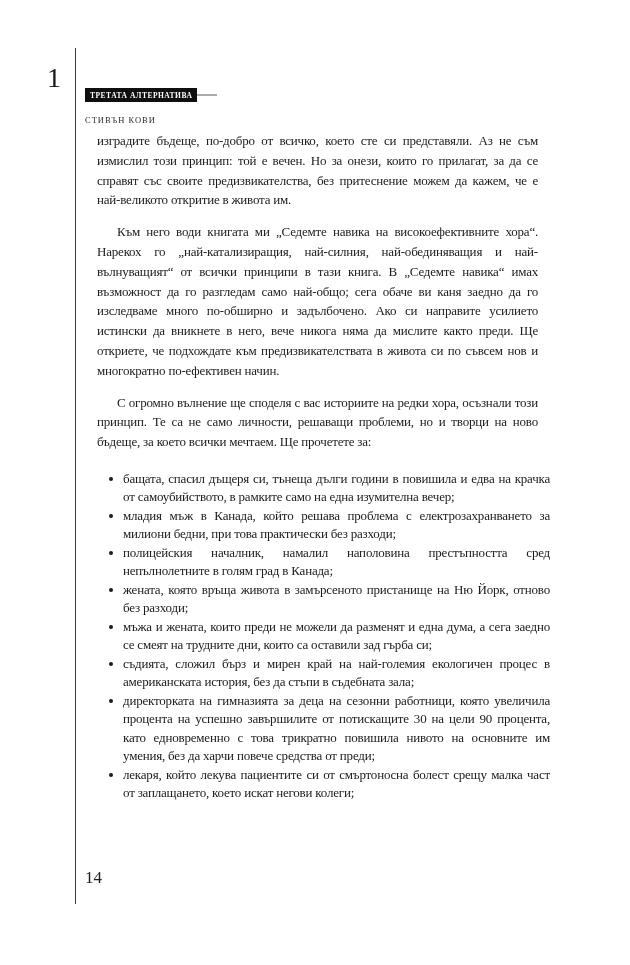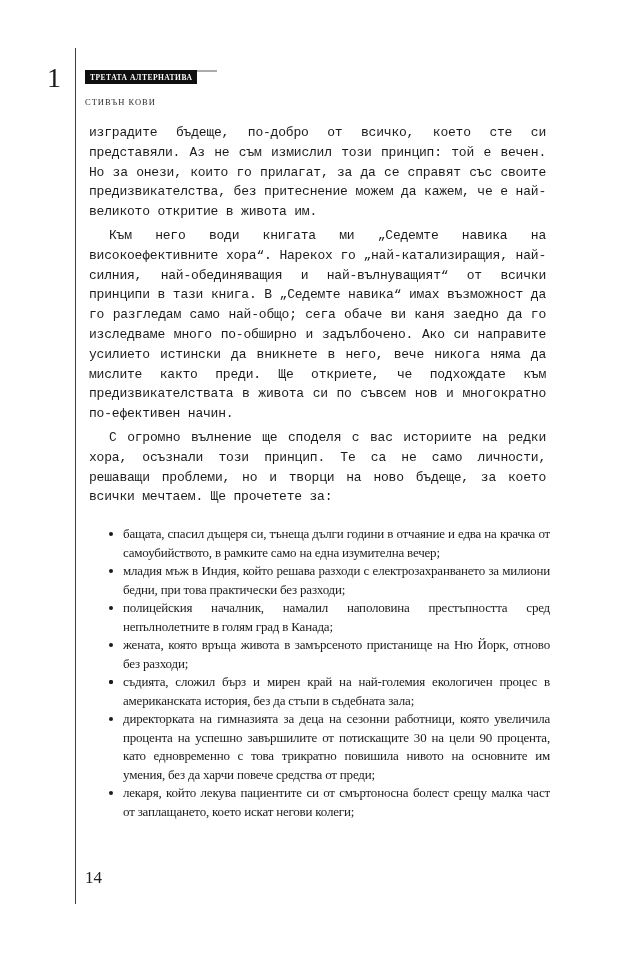--- a/index.html
+++ b/index.html
@@ -25,21 +25,21 @@
     left: 40px; top: 62px;
     width: 28px;
     text-align: center;
     font-size: 28px;
     color: #1a1a1a;
   }
   .header-block {
     position: absolute;
     left: 85px; top: 70px;
   }
-  .title-row { display: flex; align-items: flex-start; }
+  .title-row { display: flex; align-items: center; margin-top: 18px; }
   .title-bar {
     background: #0f0f0f;
     color: #ffffff;
     font-size: 7.5px;
     font-weight: bold;
     letter-spacing: 0.5px;
     padding: 3px 5px 2px 5px;
     white-space: nowrap;
   }
   .title-underline {
@@ -57,21 +57,21 @@
   .body-text {
     position: absolute;
     left: 85px; top: 119px;
     width: 465px;
     font-size: 13px;
     line-height: 19.8px;
     letter-spacing: -0.2px;
     color: #1b1b1b;
     text-align: justify;
   }
-  .body-text p { margin: 4px; font-family: Liberation Mono, monospace; }
+  .body-text p { margin: 12px; }
   .body-text p.indent { text-indent: 20px; }
   .bullets { margin-top: 18px; }
   .bullet-item {
     position: relative;
     padding-left: 38px;
     line-height: 18.5px;
     text-align: justify;
   }
   .bullet-dot {
     position: absolute;
@@ -104,25 +104,25 @@
     <div class="author">СТИВЪН КОВИ</div>
   </div>
 
   <div class="body-text">
     <div id="paragraphs">
         <p class="">изградите бъдеще, по-добро от всичко, което сте си представяли. Аз не съм измислил този принцип: той е вечен. Но за онези, които го прилагат, за да се справят със своите предизвикателства, без притеснение можем да кажем, че е най-великото откритие в живота им.</p>
         <p class="indent">Към него води книгата ми „Седемте навика на високоефективните хора“. Нарекох го „най-катализиращия, най-силния, най-обединяващия и най-вълнуващият“ от всички принципи в тази книга. В „Седемте навика“ имах възможност да го разгледам само най-общо; сега обаче ви каня заедно да го изследваме много по-обширно и задълбочено. Ако си направите усилието истински да вникнете в него, вече никога няма да мислите както преди. Ще откриете, че подхождате към предизвикателствата в живота си по съвсем нов и многократно по-ефективен начин.</p>
         <p class="indent">С огромно вълнение ще споделя с вас историите на редки хора, осъзнали този принцип. Те са не само личности, решаващи проблеми, но и творци на ново бъдеще, за което всички мечтаем. Ще прочетете за:</p>
       </div>
     <div id="bullets" class="bullets">
-        <div class="bullet-item"><span class="bullet-dot"></span><span>бащата, спасил дъщеря си, тънеща дълги години в отчаяние и едва на крачка от самоубийството, в рамките само на една изумителна вечер;</span></div>
-        <div class="bullet-item"><span class="bullet-dot"></span><span>младия мъж в Индия, който решава разходи с електрозахранването за милиони бедни, при това практически без разходи;</span></div>
+        <div class="bullet-item"><span class="bullet-dot"></span><span>бащата, спасил дъщеря си, тънеща дълги години в повишила и едва на крачка от самоубийството, в рамките само на една изумителна вечер;</span></div>
+        <div class="bullet-item"><span class="bullet-dot"></span><span>младия мъж в Канада, който решава проблема с електрозахранването за милиони бедни, при това практически без разходи;</span></div>
         <div class="bullet-item"><span class="bullet-dot"></span><span>полицейския началник, намалил наполовина престъпността сред непълнолетните в голям град в Канада;</span></div>
         <div class="bullet-item"><span class="bullet-dot"></span><span>жената, която връща живота в замърсеното пристанище на Ню Йорк, отново без разходи;</span></div>
-        <div class="bullet-item"><span class="bullet-dot"></span></div>
+        <div class="bullet-item"><span class="bullet-dot"></span><span>мъжа и жената, които преди не можели да разменят и една дума, а сега заедно се смеят на трудните дни, които са оставили зад гърба си;</span></div>
         <div class="bullet-item"><span class="bullet-dot"></span><span>съдията, сложил бърз и мирен край на най-големия екологичен процес в американската история, без да стъпи в съдебната зала;</span></div>
         <div class="bullet-item"><span class="bullet-dot"></span><span>директорката на гимназията за деца на сезонни работници, която увеличила процента на успешно завършилите от потискащите 30 на цели 90 процента, като едновременно с това трикратно повишила нивото на основните им умения, без да харчи повече средства от преди;</span></div>
         <div class="bullet-item"><span class="bullet-dot"></span><span>лекаря, който лекува пациентите си от смъртоносна болест срещу малка част от заплащането, което искат негови колеги;</span></div>
       </div>
   </div>
 
   <div class="page-number">14</div>
 
 </div>
 

